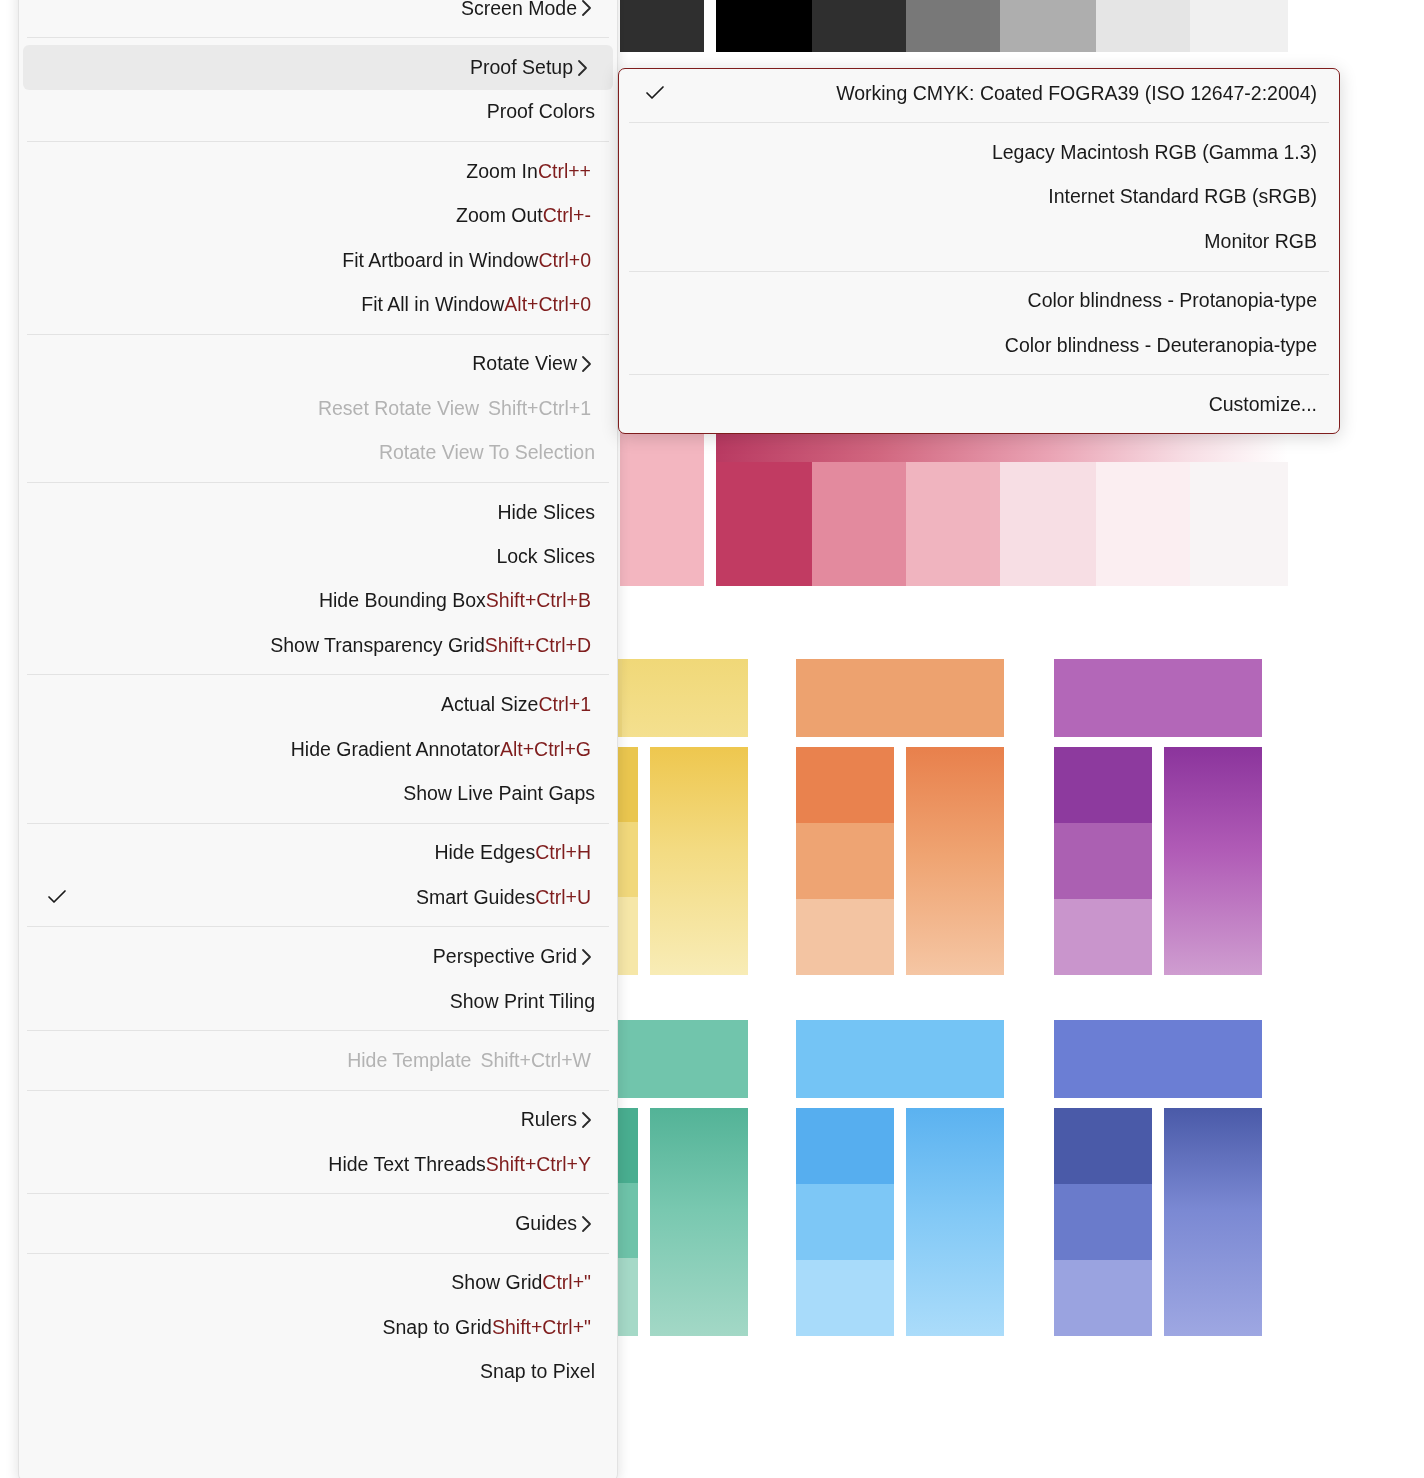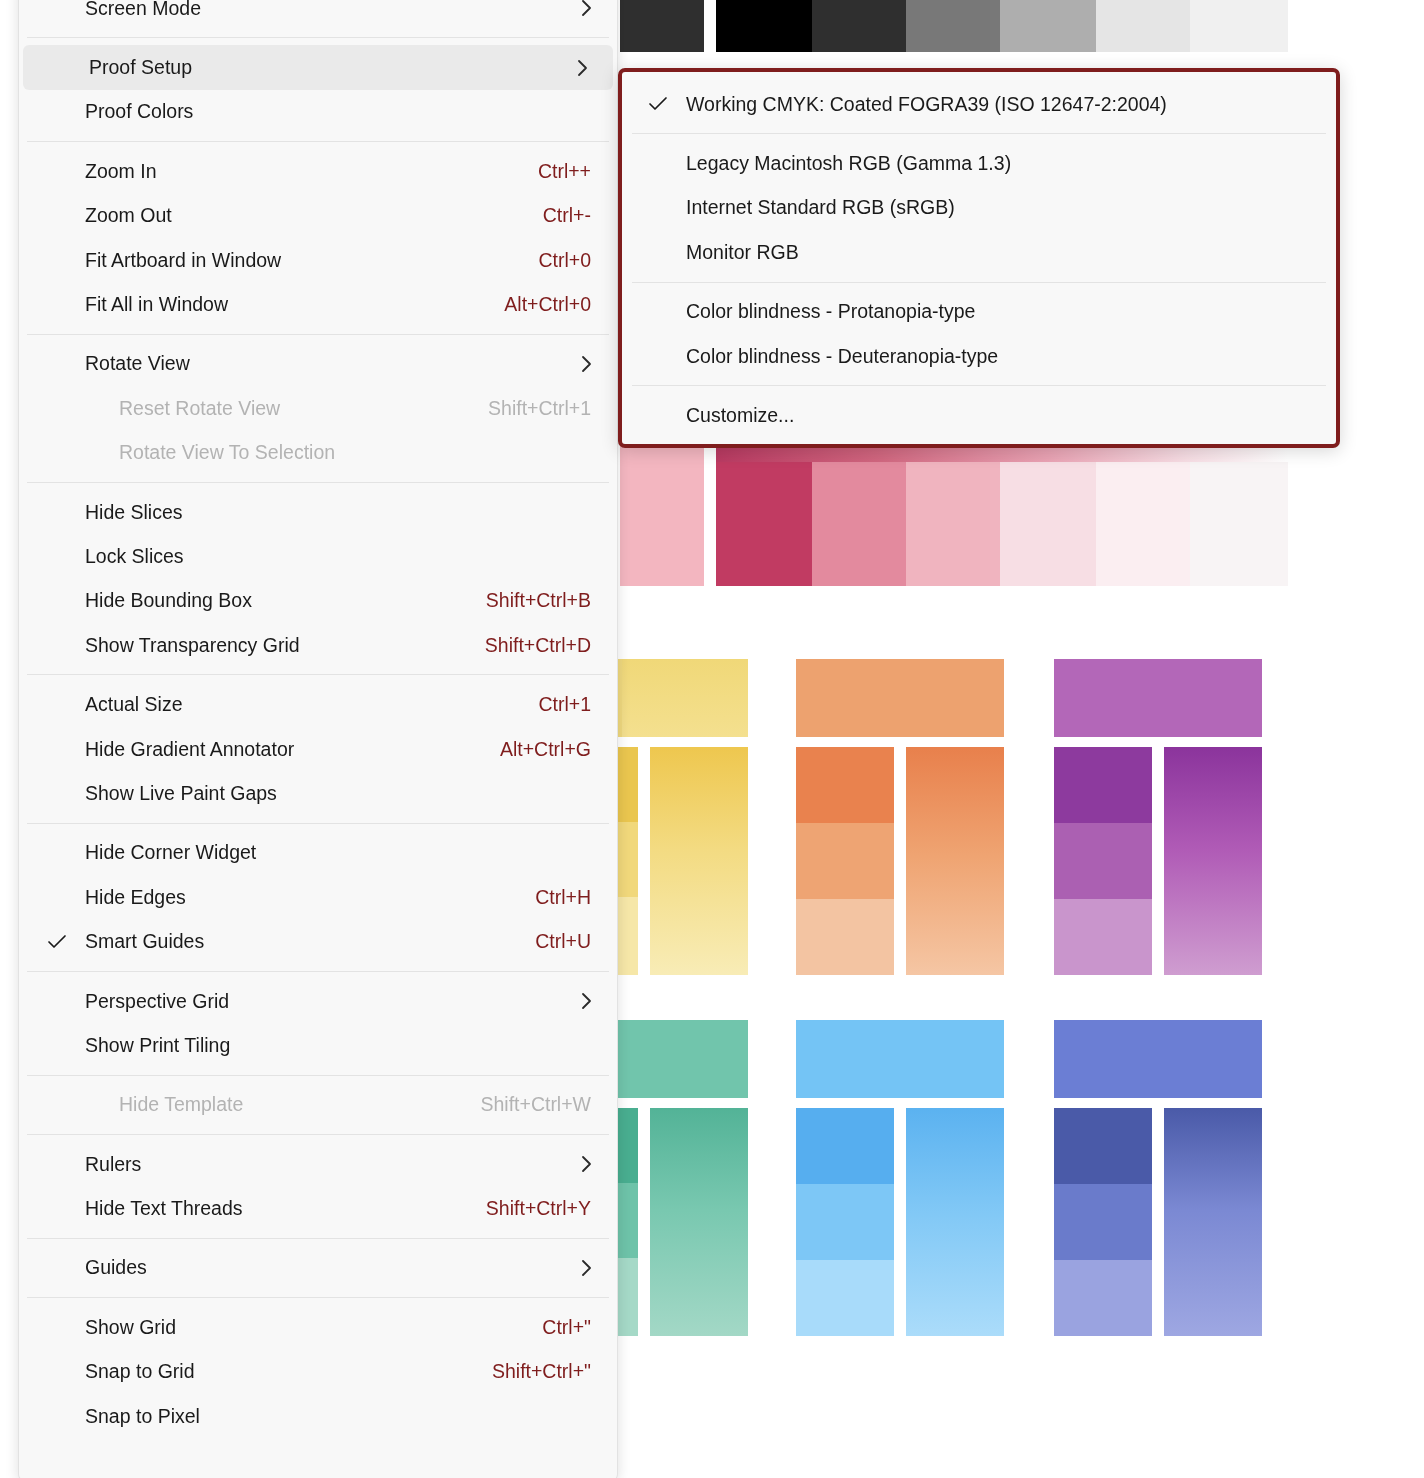--- a/index.html
+++ b/index.html
@@ -8,20 +8,21 @@
     height: 1478px;
     overflow: hidden;
     background: #ffffff;
     font-family: "Liberation Sans", sans-serif;
   }
   #stage {
     position: relative;
     width: 1424px;
     height: 1478px;
     background: #ffffff;
+    text-align: right;
   }
 
   
   #artboard {
     position: absolute;
     inset: 0;
     background: #ffffff;
   }
   .swatch { position: absolute; }
 
@@ -44,21 +45,21 @@
     position: relative;
     height: 44.4px;
     display: flex;
     align-items: center;
     padding: 0 22px 0 10px;
     color: #1a1a1a;
     font-size: 19.5px;
     white-space: nowrap;
     cursor: default;
   }
-  .menu-item.disabled { color: #b3b3b3; gap: 34px; }
+  .menu-item.disabled { color: #b3b3b3; }
   .menu-item.highlight { background: #eaeaea; border-radius: 6px; margin: 0 4px; }
   .mi-check {
     width: 56px;
     flex: 0 0 56px;
     display: flex;
     align-items: center;
     justify-content: center;
     font-size: 20px;
     color: #1a1a1a;
     line-height: 1;
@@ -81,24 +82,24 @@
     margin: 7px 8px 7px 8px;
   }
 
   
   #proof-submenu {
     position: absolute;
     left: 618px;
     top: 68px;
     width: 722px;
     background: #f8f8f8;
-    border: 4px solid #7f1d1d;
+    border: 1px solid #7f1d1d;
     border-radius: 7px;
     box-shadow: 0 3px 18px rgba(0,0,0,0.16);
-    padding: 10px 0 6px 0;
+    padding: 2px 0 6px 0;
     overflow: hidden;
   }
   #proof-submenu .menu-item { height: 44.4px; padding: 0 22px 0 8px; }
   #proof-submenu .separator { margin: 7px 10px; }
 </style>
 </head>
 <body>
 
 <div id="stage">
 
@@ -246,24 +247,20 @@
         <span class="mi-label">Hide Gradient Annotator</span>
         <span class="mi-shortcut">Alt+Ctrl+G</span>
       </div>
       <div class="menu-item">
         <span class="mi-check"></span>
         <span class="mi-label">Show Live Paint Gaps</span>
       </div>
       <div class="separator"></div>
       <div class="menu-item">
         <span class="mi-check"></span>
-        <span class="mi-label">Hide Corner Widget</span>
-      </div>
-      <div class="menu-item">
-        <span class="mi-check"></span>
         <span class="mi-label">Hide Edges</span>
         <span class="mi-shortcut">Ctrl+H</span>
       </div>
       <div class="menu-item">
         <span class="mi-check">
           <svg width="20" height="16" viewBox="0 0 20 16">
             <path d="M2 8 L7 13 L18 2" fill="none" stroke="#1a1a1a" stroke-width="1.7" stroke-linecap="round" stroke-linejoin="round"></path>
           </svg>
         </span>
         <span class="mi-label">Smart Guides</span>

